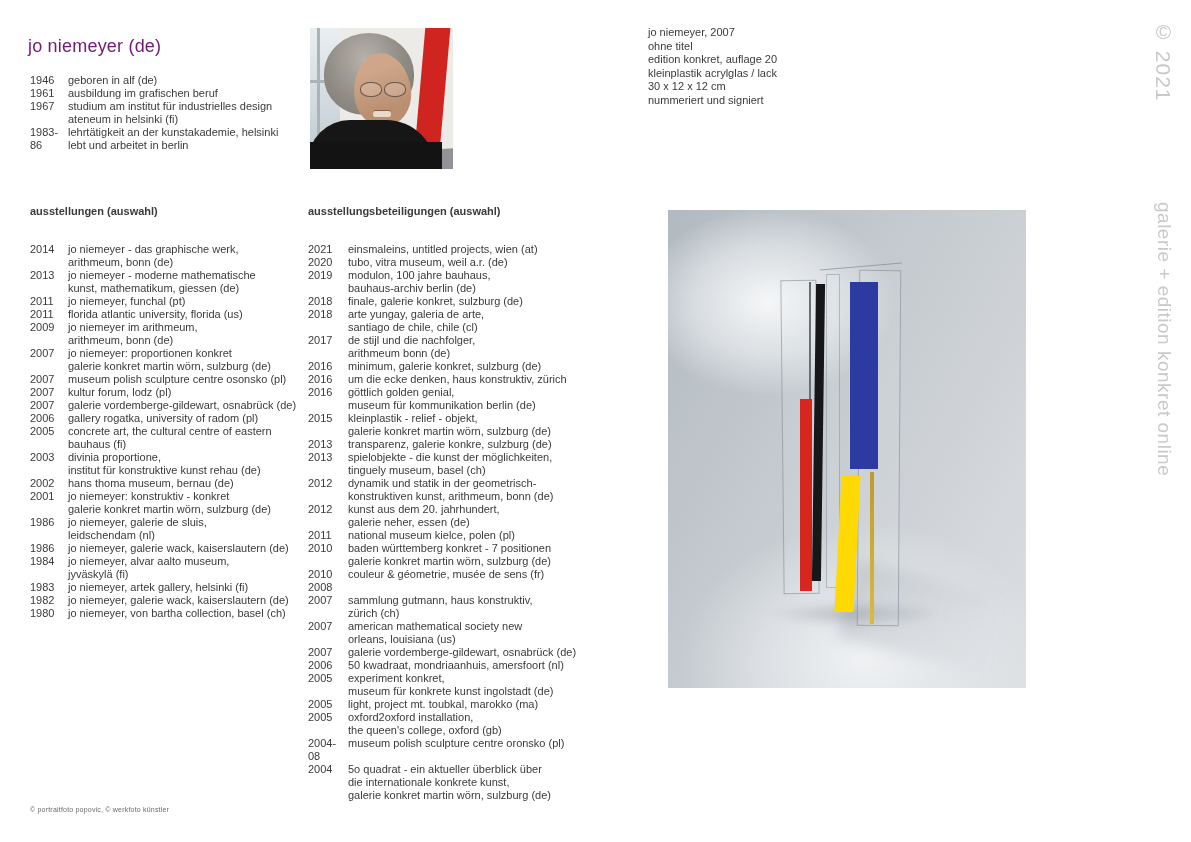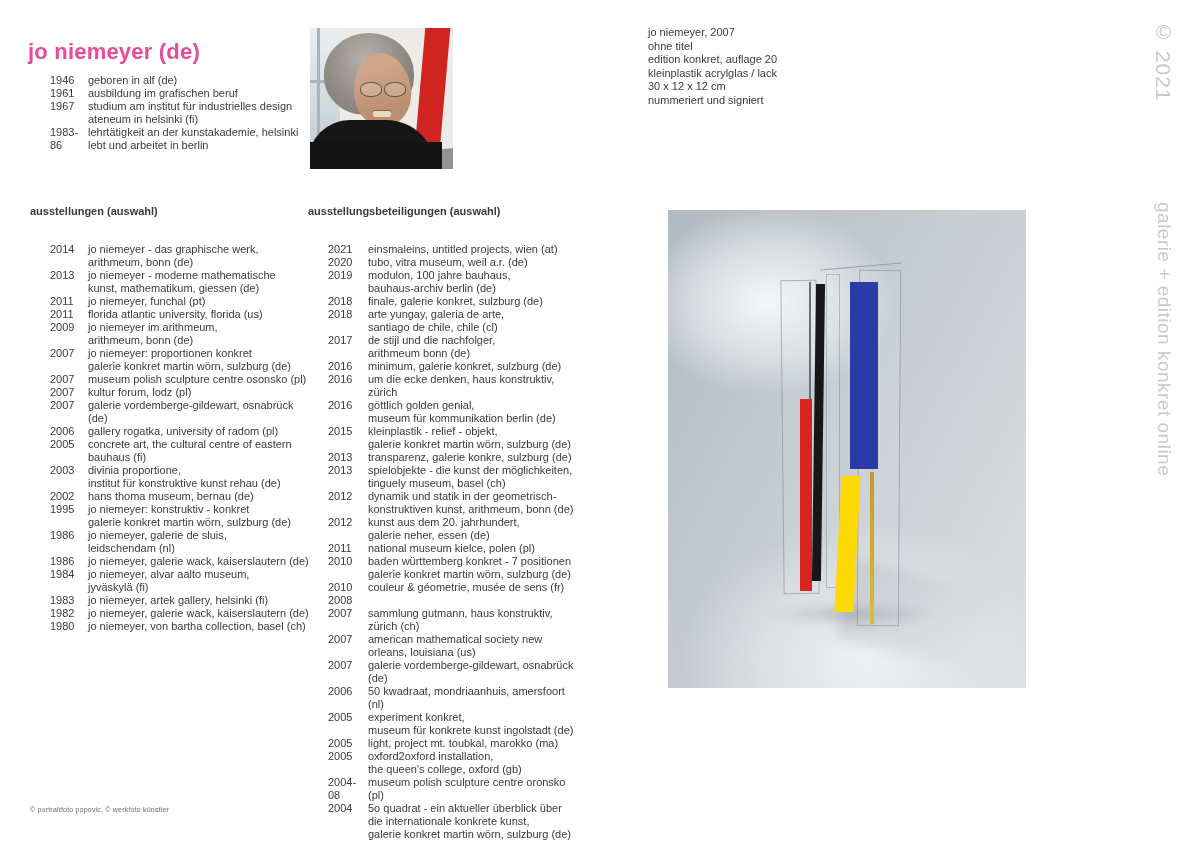--- a/index.html
+++ b/index.html
@@ -3,25 +3,25 @@
 <meta charset="utf-8">
 <style>
   html,body{margin:0;padding:0;}
   body{
     width:1191px;height:842px;position:relative;background:#ffffff;
     font-family:"Liberation Sans","DejaVu Sans",sans-serif;
     color:#3a3a3a;overflow:hidden;
   }
   .abs{position:absolute;}
   
-  .page-title{left:28px;top:24px;font-size:22px;font-weight:700;color:#ec4899;letter-spacing:.2px;}
+  .page-title{left:28px;top:24px;font-size:18px;font-weight:400;color:#701a75;letter-spacing:.2px;}
   
   .listblock{font-size:11px;line-height:13px;}
   .entry{display:flex;}
-  .entry .year{flex:0 0 38px;margin-left:20px;}
+  .entry .year{flex:0 0 38px;}
   .col-mid .entry .year{flex-basis:40px;}
   .entry-lines{flex:1;}
   .it{}
   .bio{left:30px;top:74px;width:285px;}
   .col{top:205px;}
   .col .col-header{font-weight:700;margin-bottom:25px;}
   .col-left{left:30px;width:282px;}
   .col-mid{left:308px;width:272px;}
   
   .caption{left:615px;top:26px;font-size:11px;line-height:13.5px;margin-left:33px;}
@@ -216,21 +216,21 @@
           <div class="line"><span>institut für konstruktive kunst rehau (de)</span></div>
         </div>
       </div>
       <div class="entry">
         <span class="year">2002</span>
         <div class="entry-lines">
           <div class="line"><span>hans thoma museum, bernau (de)</span></div>
         </div>
       </div>
       <div class="entry">
-        <span class="year">1995</span>
+        <span class="year">2001</span>
         <div class="entry-lines">
           <div class="line"><span class="it">jo niemeyer: konstruktiv - konkret</span></div>
           <div class="line"><span>galerie konkret martin wörn, sulzburg (de)</span></div>
         </div>
       </div>
       <div class="entry">
         <span class="year">1986</span>
         <div class="entry-lines">
           <div class="line"><span class="it">jo niemeyer,</span><span> galerie de sluis,</span></div>
           <div class="line"><span>leidschendam (nl)</span></div>

